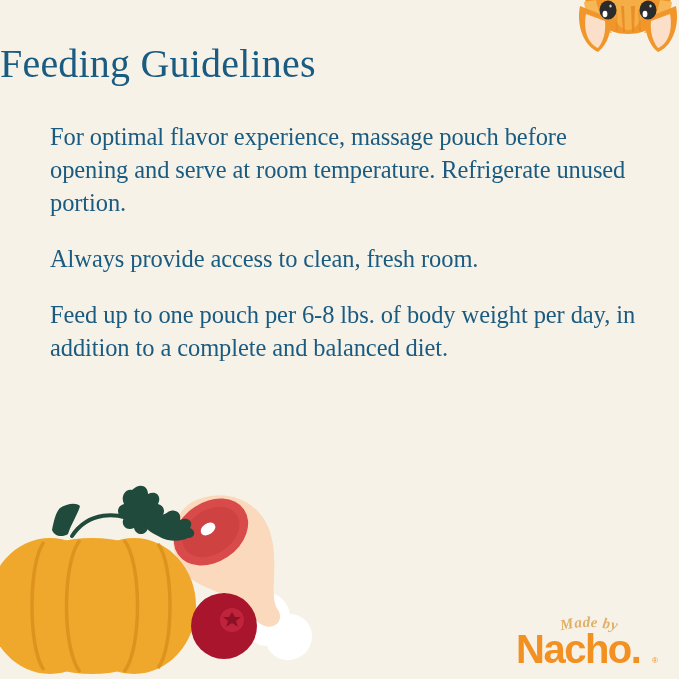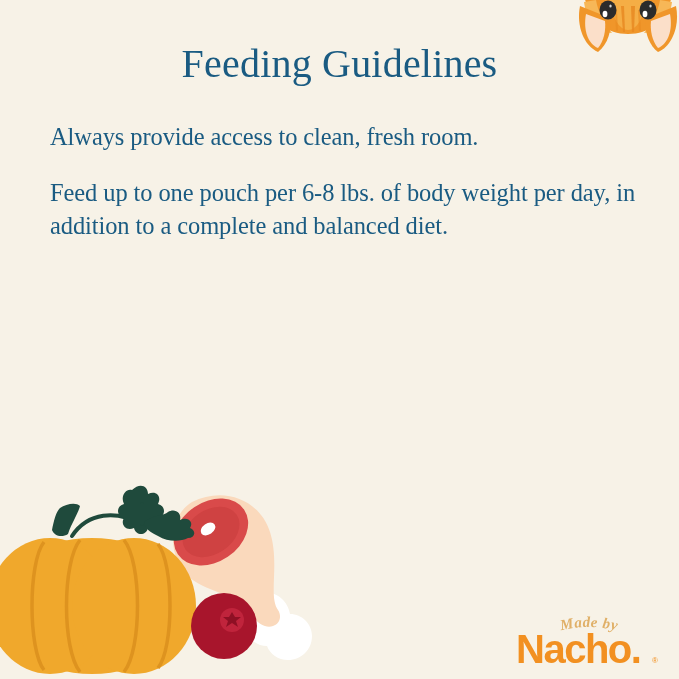--- a/index.html
+++ b/index.html
@@ -29,21 +29,20 @@
     width: 108px;
     height: 58px;
   }
 
   
   #page-title {
     position: absolute;
     top: 40px;
     left: 0;
     width: 679px;
-    text-align: center;
     font-size: 40px;
     line-height: 48px;
     letter-spacing: 0.2px;
     color: #1A5B82;
     font-family: "Liberation Serif", "DejaVu Serif", serif;
     white-space: nowrap;
   }
 
   
   #body-copy {
@@ -110,20 +109,21 @@
     <ellipse cx="74" cy="10" rx="8.5" ry="9.5" fill="#2B2B2B"></ellipse>
     <ellipse cx="31" cy="14" rx="2.4" ry="3.2" fill="#FFFFFF"></ellipse>
     <ellipse cx="71" cy="14" rx="2.4" ry="3.2" fill="#FFFFFF"></ellipse>
     <ellipse cx="36.5" cy="6" rx="1.2" ry="1.5" fill="#FFFFFF" opacity="0.8"></ellipse>
     <ellipse cx="76.5" cy="6" rx="1.2" ry="1.5" fill="#FFFFFF" opacity="0.8"></ellipse>
   </svg>
 
   <div id="page-title">Feeding Guidelines</div>
 
   <div id="body-copy">
+    <p class="para">For optimal flavor experience, massage pouch before opening and serve at room temperature. Refrigerate unused portion.</p>
     <p class="para">Always provide access to clean, fresh room.</p>
     <p class="para">Feed up to one pouch per 6-8 lbs. of body weight per day, in addition to a complete and balanced diet.</p>
   </div>
 
   <svg id="food-illustration" viewBox="0 0 360 205">
 
     <g>
 
       <path d="M272 118 C286 118, 296 128, 298 140 C310 140, 320 150, 320 162
                C320 176, 309 186, 296 186 C286 186, 278 180, 275 172

